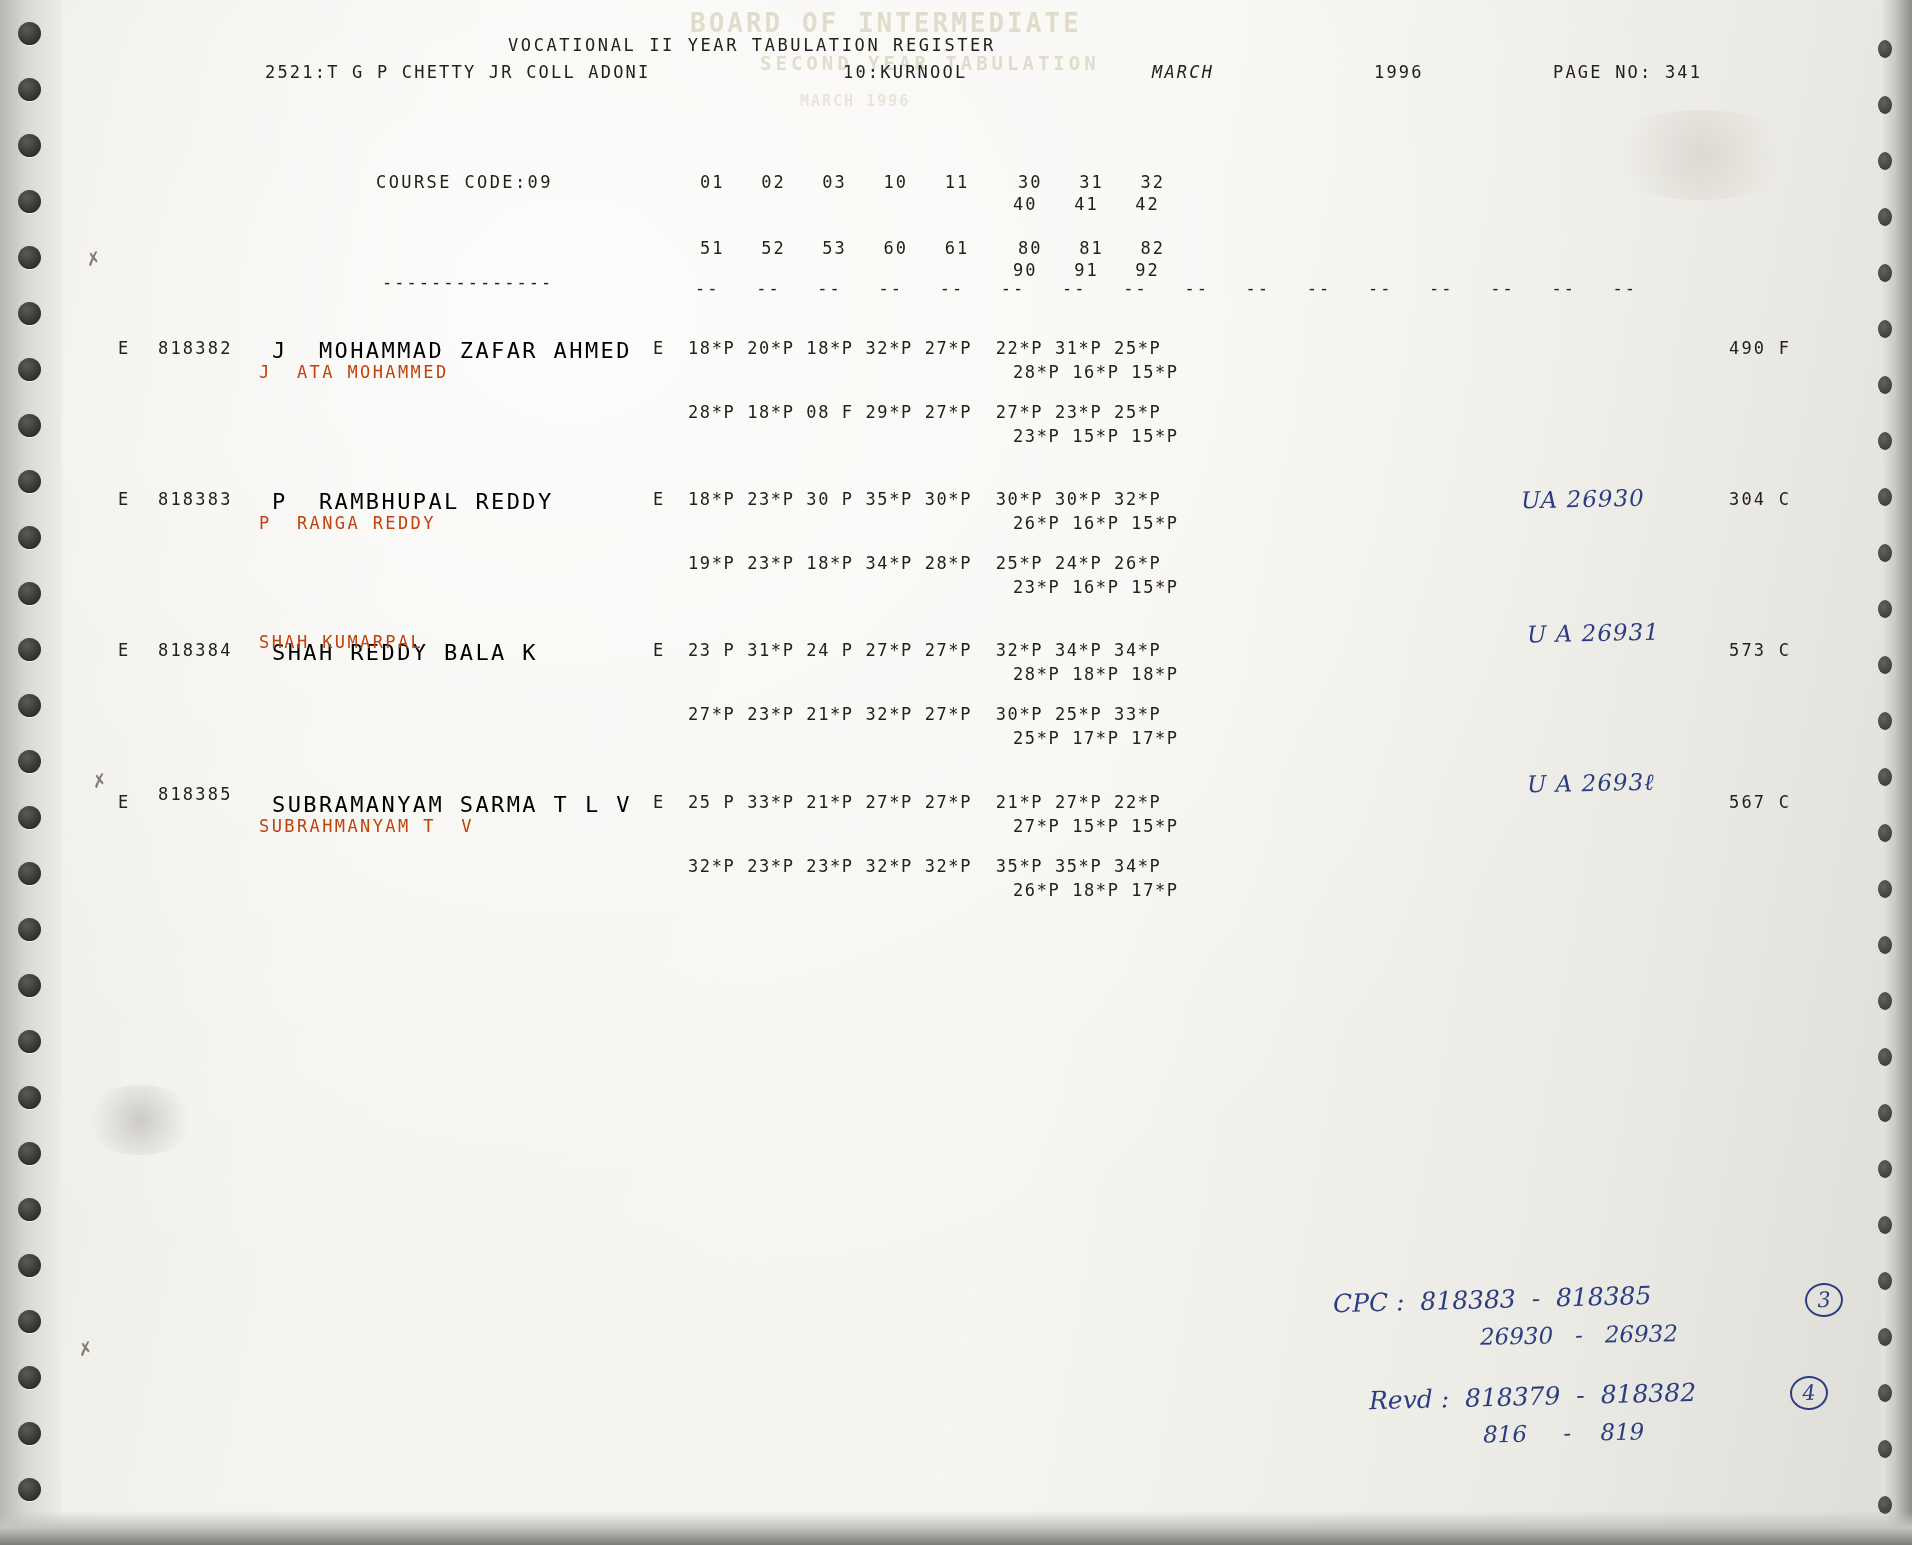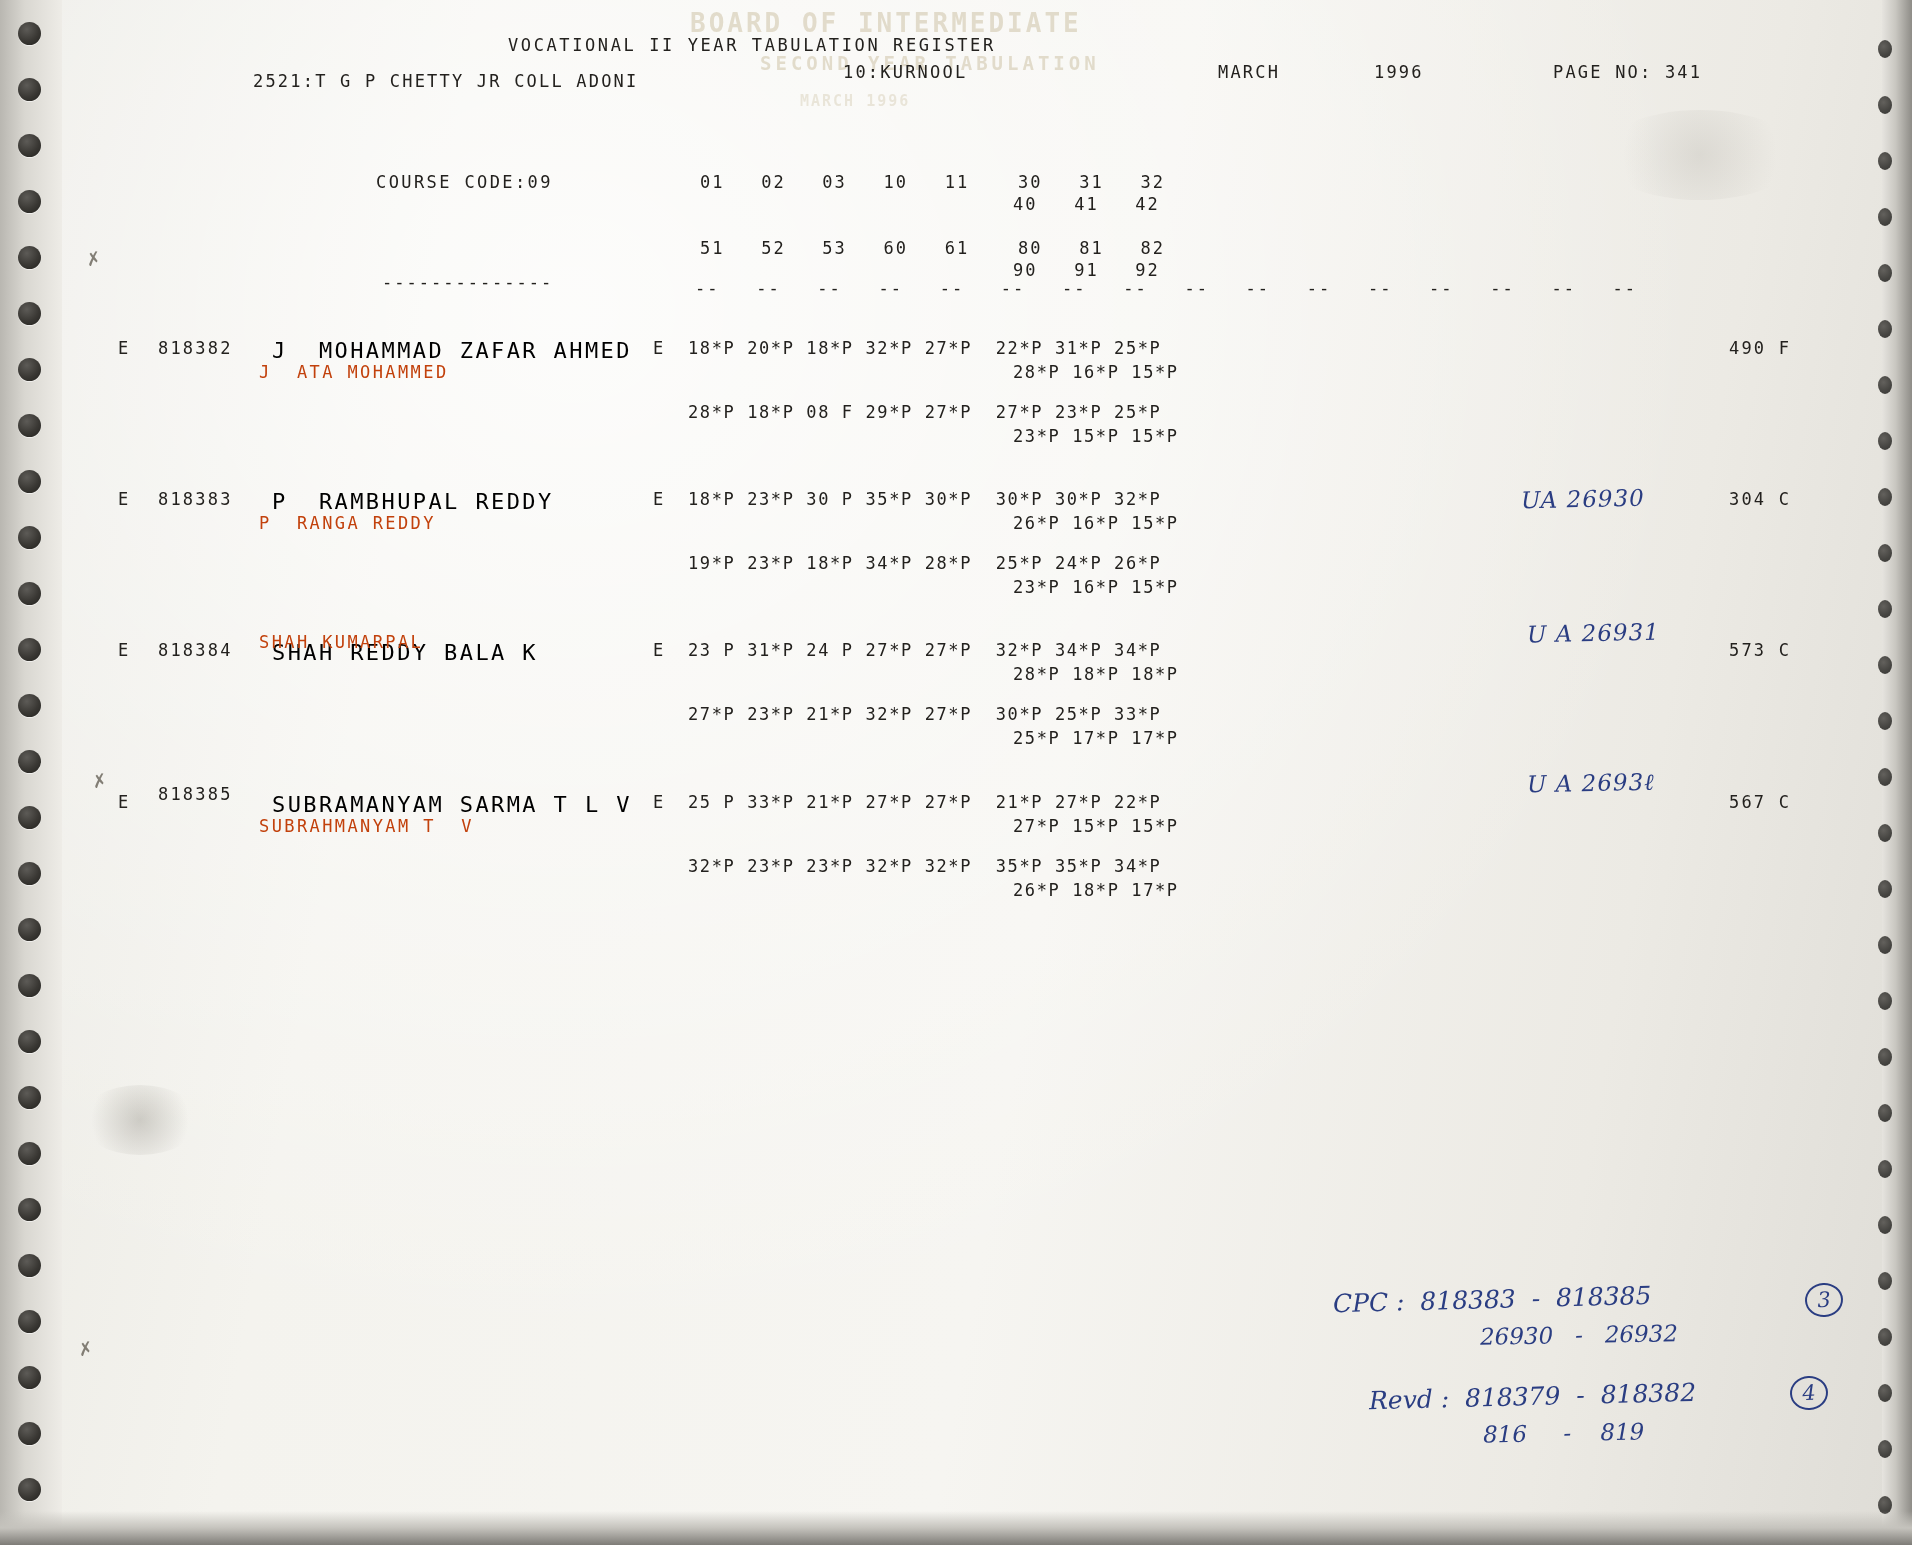--- a/index.html
+++ b/index.html
@@ -89,23 +89,23 @@
   .hdr-title {
     position: absolute;
     left: 508px; top: 18px;
     font-size: 17px;
     letter-spacing: 2.6px;
     color: #23211e;
     white-space: pre;
     margin-top: 17px;
   }
   .hdr-line2 { position: absolute; top: 62px; font-size: 17px; letter-spacing: 2.2px; color: #23211e; white-space: pre; }
-  .hdr-college { left: 253px; margin-top: 9px; }
+  .hdr-college { left: 265px; }
   .hdr-district { left: 843px; }
-  .hdr-month { left: 1218px; }
+  .hdr-month { left: 1152px; font-style: italic; }
   .hdr-year { left: 1374px; }
   .hdr-page { left: 1553px; }
 
   .course-code { position: absolute; left: 376px; top: 172px; font-size: 17px; letter-spacing: 2.4px; color: #23211e; white-space: pre; }
 
   .subj-row { position: absolute; font-size: 17px; letter-spacing: 2px; color: #23211e; white-space: pre; }
   .sr1 { left: 700px; top: 172px; }
   .sr2 { left: 1013px; top: 194px; }
   .sr3 { left: 700px; top: 238px; }
   .sr4 { left: 1013px; top: 260px; }

